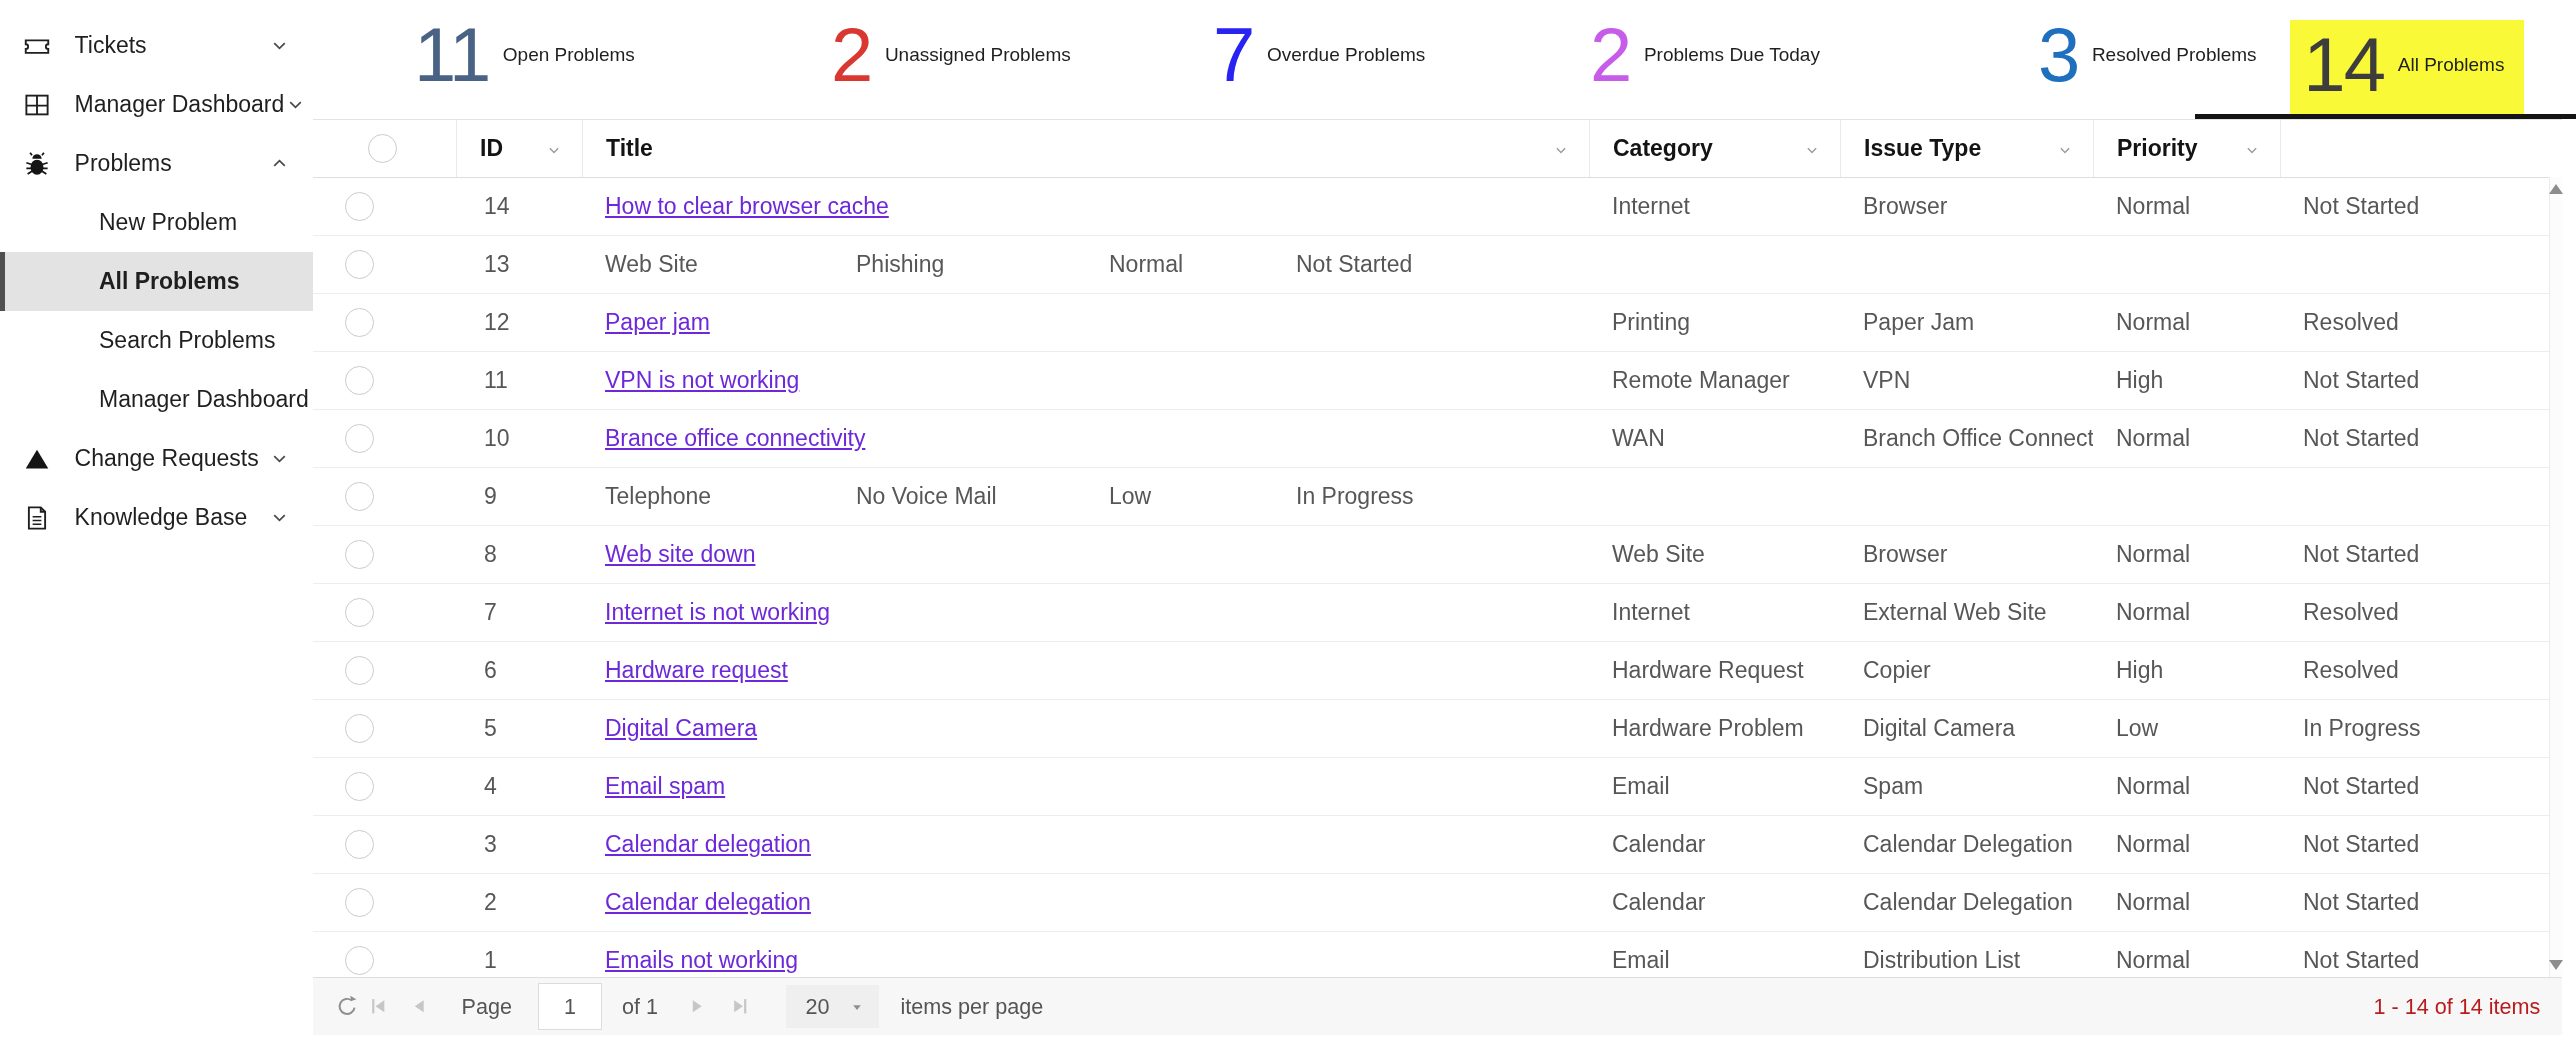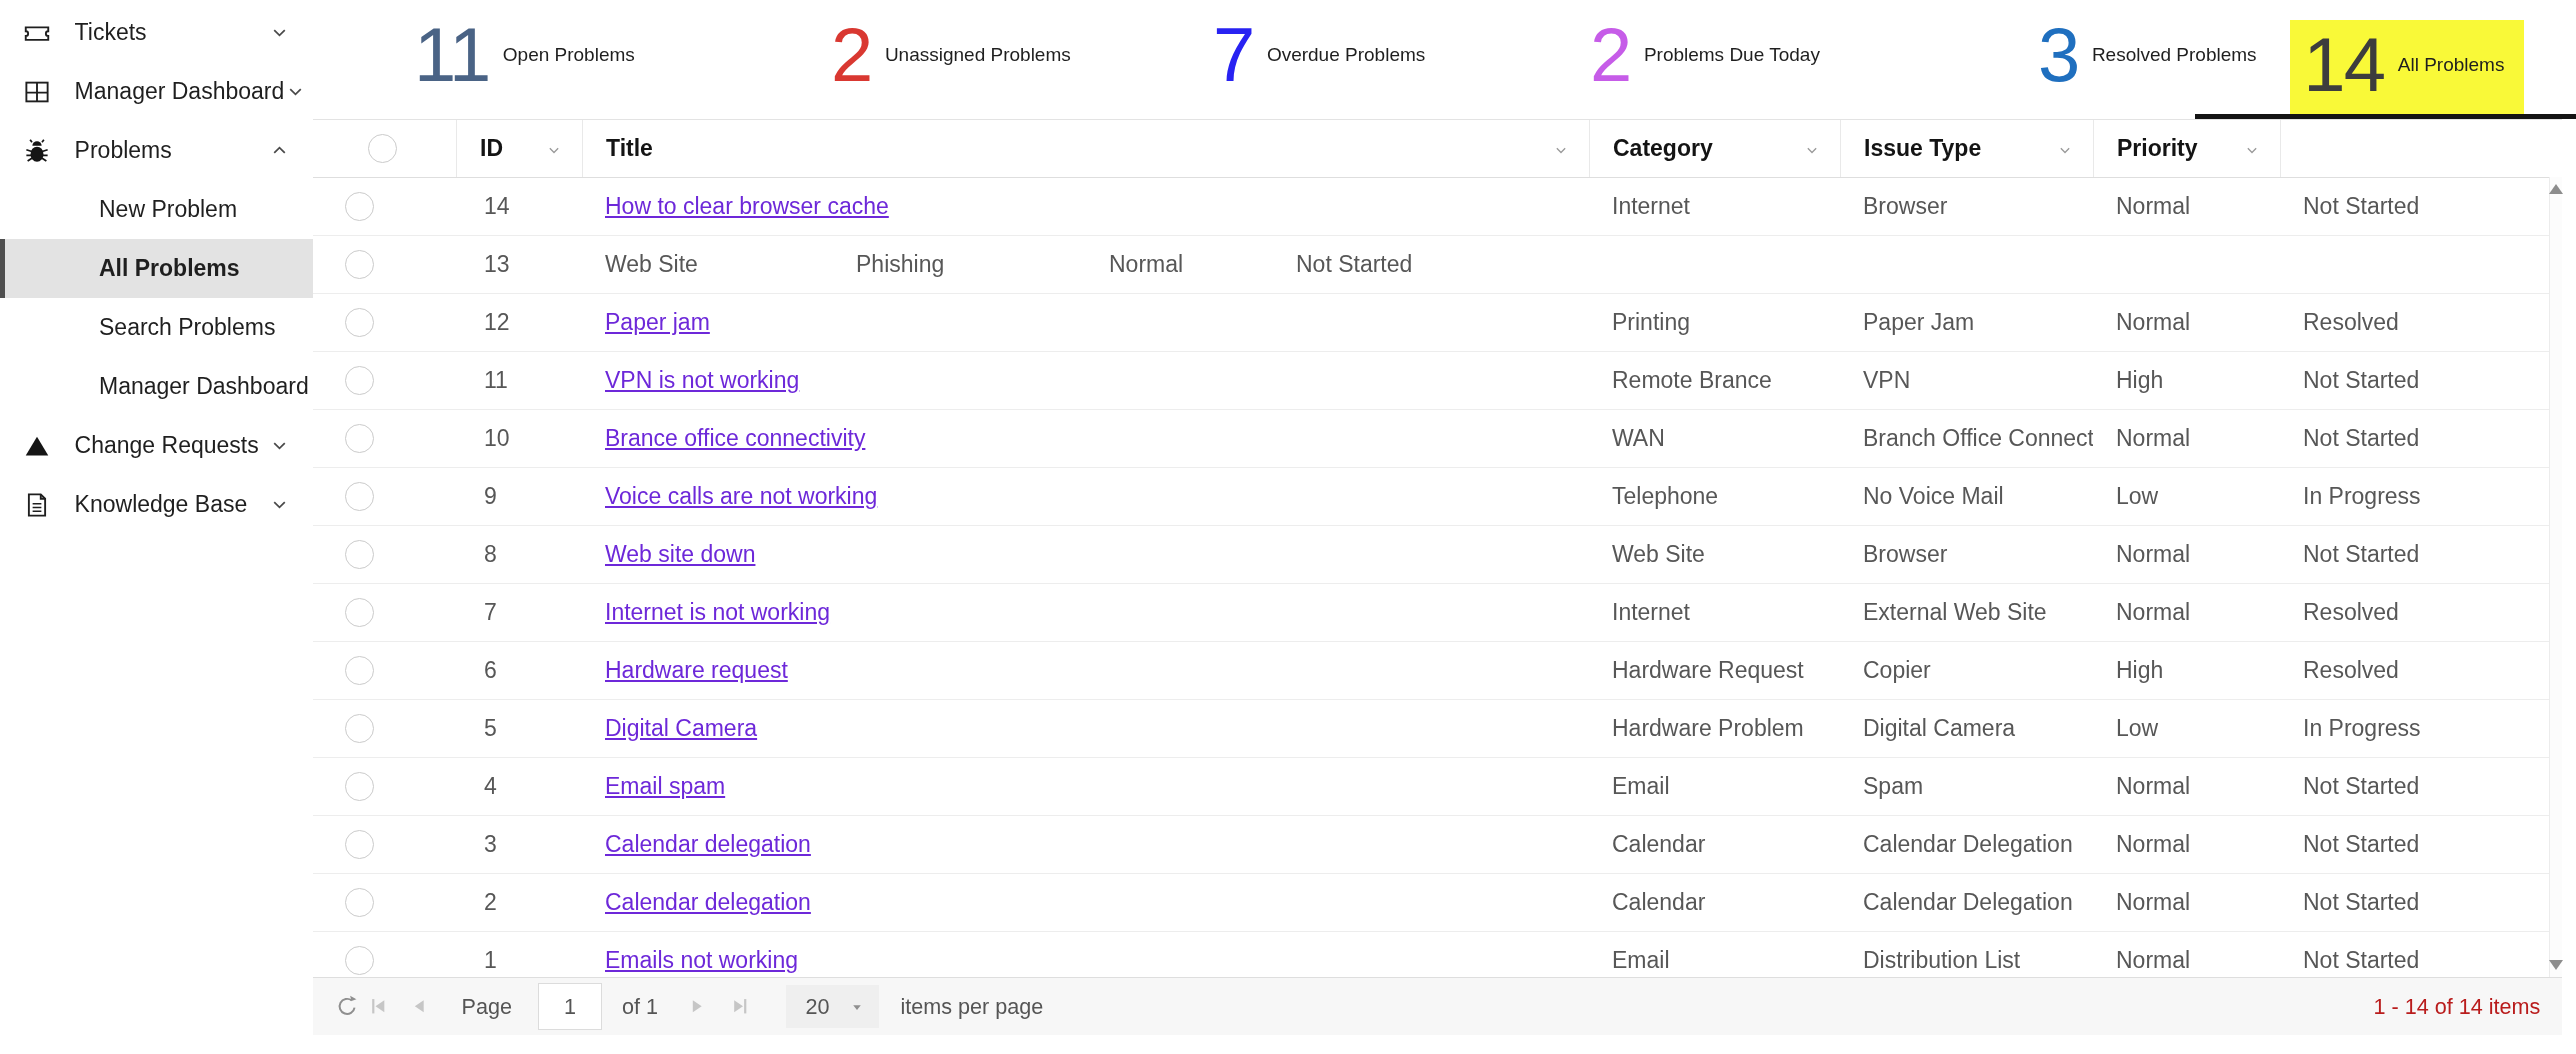--- a/index.html
+++ b/index.html
@@ -1,20 +1,20 @@
 <!DOCTYPE html>
 <html style="font-size:13.3px"><head>
 <meta charset="utf-8">
 <style>
   html,body{margin:0;padding:0;background:#fff;}
   body{width:2576px;height:1055px;overflow:hidden;font-family:"Liberation Sans","DejaVu Sans",sans-serif;color:#2b2b2b;-webkit-font-smoothing:antialiased;}
   .app{display:flex;width:2576px;height:1055px;}
 
   
-  .sidebar{width:313px;flex:none;background:#fff;padding-top:3px;}
+  .sidebar{width:313px;flex:none;background:#fff;padding-top:16px;}
   .nav-item{height:59px;display:flex;align-items:center;padding:0 21.6px 0 20px;cursor:pointer;}
   .nav-icon{width:33px;height:33px;flex:none;display:flex;align-items:center;justify-content:center;}
   .nav-icon svg{width:30px;height:30px;}
   .nav-label{margin-left:21.6px;font-size:23px;color:#1f1f1f;flex:1;white-space:nowrap;}
   .nav-chevron{width:23px;height:23px;flex:none;}
   .nav-chevron svg{width:23px;height:23px;}
   .nav-sub{height:59px;display:flex;align-items:center;padding-left:99px;font-size:23px;color:#1f1f1f;cursor:pointer;white-space:nowrap;}
   .nav-sub.selected{background:#e3e3e3;border-left:5.8px solid #4f4f4f;padding-left:94px;font-weight:bold;}
 
   
@@ -237,42 +237,41 @@
             <div class="cell" style="width:253px">Paper Jam</div>
             <div class="cell" style="width:187px">Normal</div>
             <div class="cell" style="width:240px">Resolved</div>
           </div>
           <div class="grid-row">
             <div class="check-cell" style="width:143px">
               <span class="row-check"></span>
             </div>
             <div class="cell cell-id" style="width:126px">11</div>
             <div class="cell" style="width:1007px"><span class="title-link">VPN is not working</span></div>
-            <div class="cell" style="width:251px">Remote Brance</div>
+            <div class="cell" style="width:251px">Remote Manager</div>
             <div class="cell" style="width:253px">VPN</div>
             <div class="cell" style="width:187px">High</div>
             <div class="cell" style="width:240px">Not Started</div>
           </div>
           <div class="grid-row">
             <div class="check-cell" style="width:143px">
               <span class="row-check"></span>
             </div>
             <div class="cell cell-id" style="width:126px">10</div>
             <div class="cell" style="width:1007px"><span class="title-link">Brance office connectivity</span></div>
             <div class="cell" style="width:251px">WAN</div>
             <div class="cell" style="width:253px">Branch Office Connecti...</div>
             <div class="cell" style="width:187px">Normal</div>
             <div class="cell" style="width:240px">Not Started</div>
           </div>
           <div class="grid-row">
             <div class="check-cell" style="width:143px">
               <span class="row-check"></span>
             </div>
             <div class="cell cell-id" style="width:126px">9</div>
-            <div class="cell" style="width:1007px"><span class="title-link">Voice calls are not working</span></div>
             <div class="cell" style="width:251px">Telephone</div>
             <div class="cell" style="width:253px">No Voice Mail</div>
             <div class="cell" style="width:187px">Low</div>
             <div class="cell" style="width:240px">In Progress</div>
           </div>
           <div class="grid-row">
             <div class="check-cell" style="width:143px">
               <span class="row-check"></span>
             </div>
             <div class="cell cell-id" style="width:126px">8</div>

